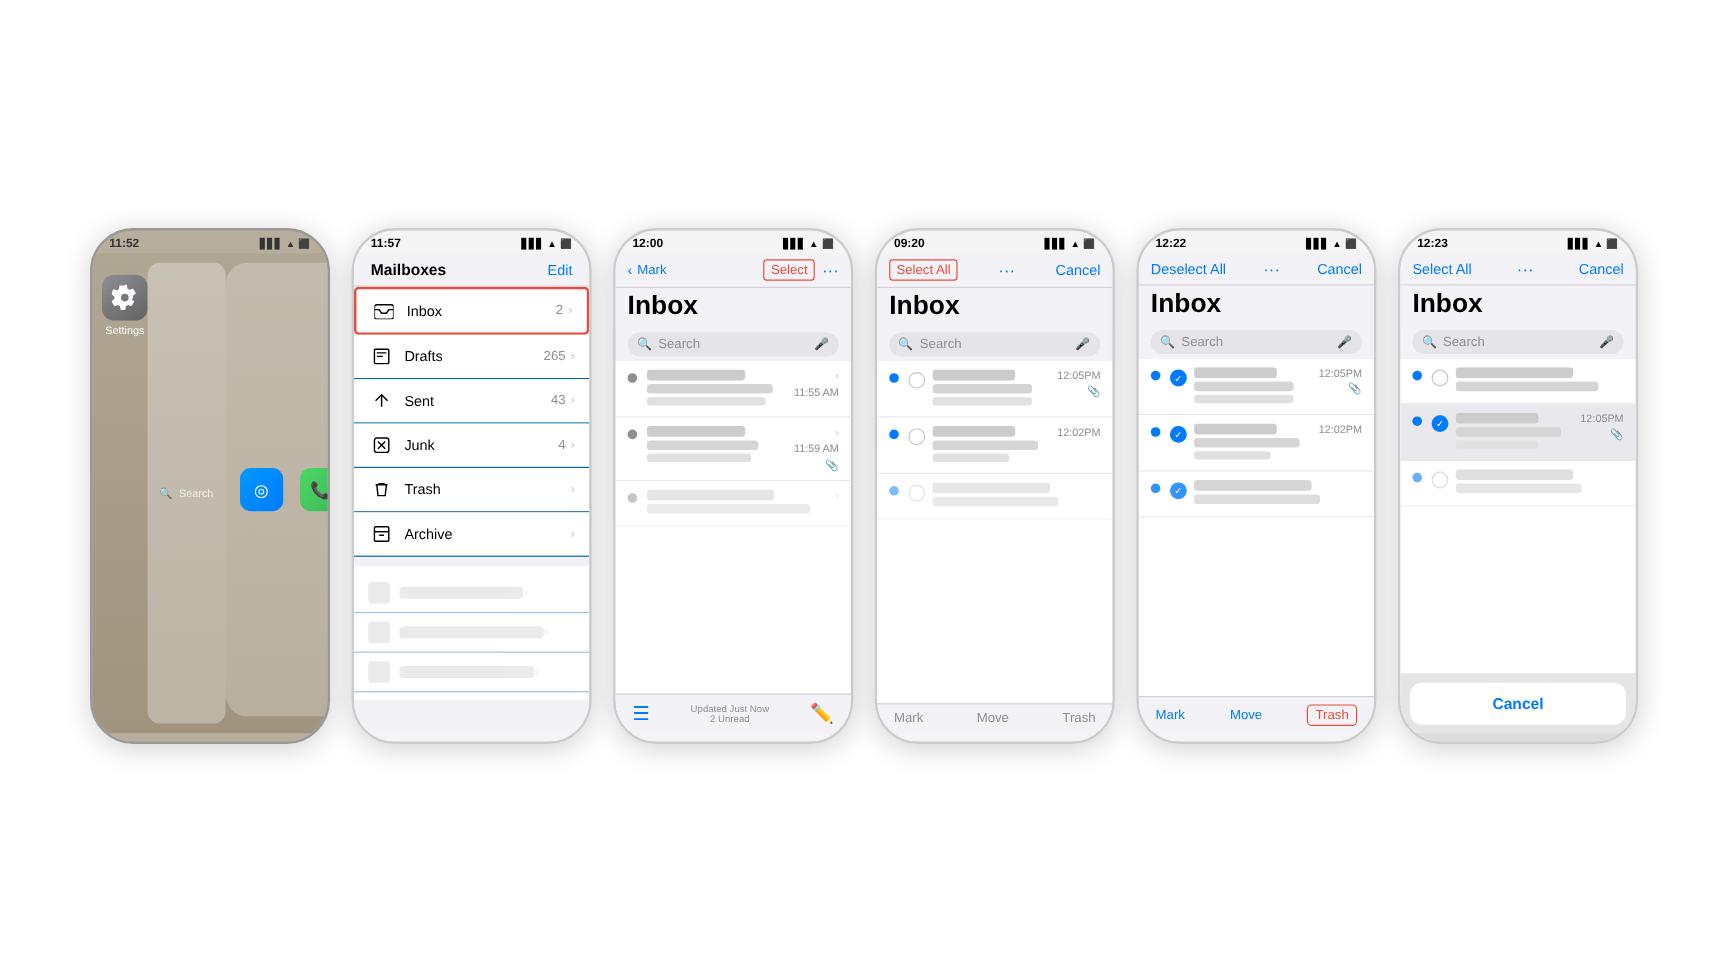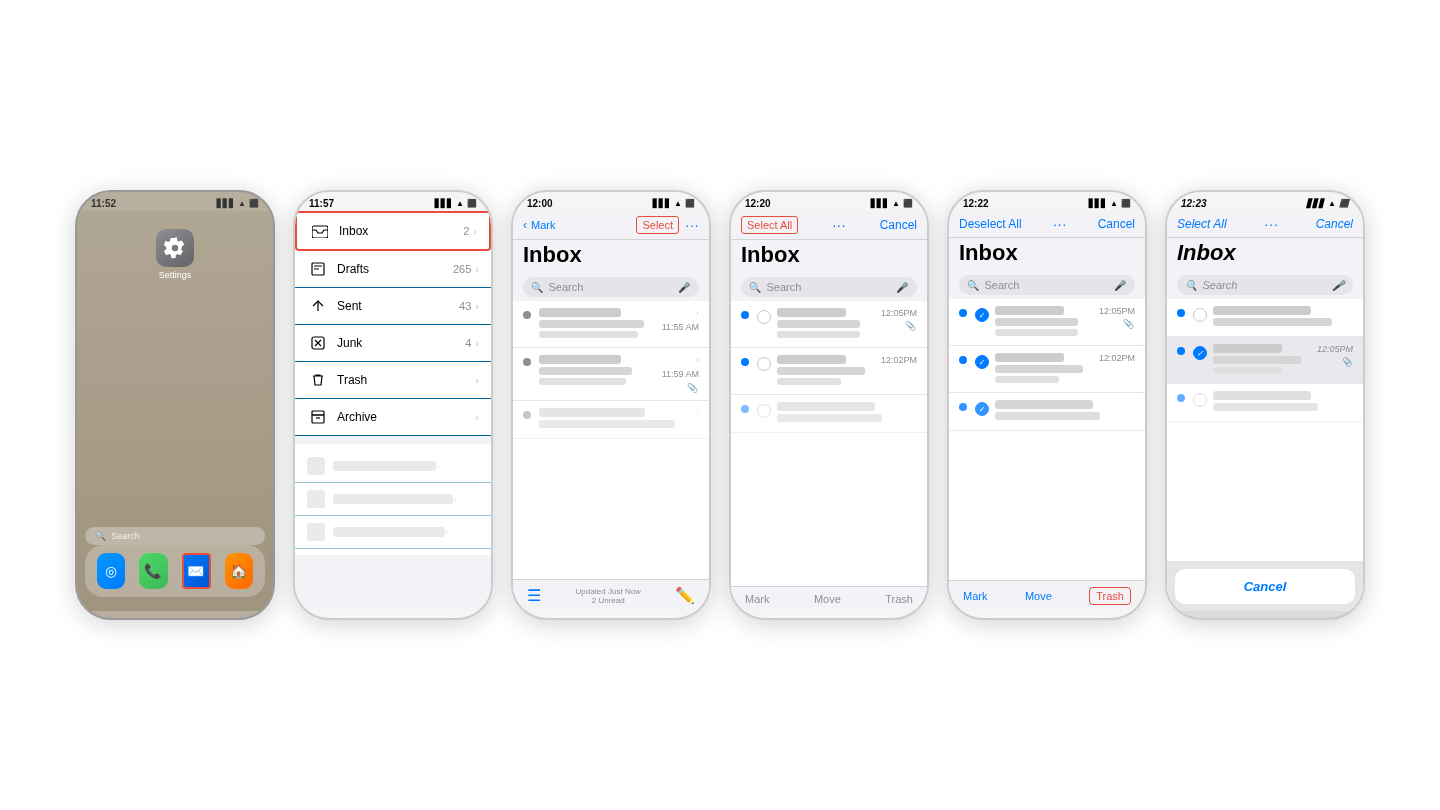--- a/index.html
+++ b/index.html
@@ -62,21 +62,20 @@
     .status-bar .time { font-weight: 700; font-size: 10px; }
     .status-bar .icons { display: flex; gap: 3px; align-items: center; }
 
     
     .home-screen {
       width: 100%;
       height: calc(100% - 26px);
       background: linear-gradient(to bottom, #b0a694, #a0947e);
       padding: 8px;
       display: flex;
-      flex-direction: column;
       justify-content: space-between;
       text-align: right;
     }
     .home-screen .settings-icon-wrap {
       display: flex;
       flex-direction: column;
       align-items: center;
       gap: 3px;
       margin-top: 10px;
     }
@@ -383,20 +382,24 @@
   <div class="phone-frame phone-frame-2">
     <div class="status-bar">
       <span class="time">11:57</span>
       <div class="icons">
         <span style="font-size:8px;">▋▋▋</span>
         <span style="font-size:8px;">▲</span>
         <span style="font-size:8px;color:#4cd964;font-weight:700;">⬛</span>
       </div>
     </div>
     <div class="mailboxes-screen">
+      <div class="nav-bar">
+        <span style="font-size:13px;font-weight:600;">Mailboxes</span>
+        <span class="nav-bar-btn">Edit</span>
+      </div>
       <div class="mail-list">
         <div class="mail-section">
 
           <div class="mail-item inbox-box">
             <div class="mail-item-icon">
               <svg width="16" height="14" viewBox="0 0 16 14" fill="none">
                 <rect x="0" y="2" width="16" height="12" rx="2" stroke="#000" stroke-width="1.2" fill="none"></rect>
                 <path d="M0 6h4l2 3h4l2-3h4" stroke="#000" stroke-width="1.2" fill="none"></path>
               </svg>
             </div>
@@ -563,21 +566,21 @@
           <span class="status-text">Updated Just Now</span>
           <span class="status-text">2 Unread</span>
         </div>
         <span style="font-size:16px;color:#007aff;">✏️</span>
       </div>
     </div>
   </div>
 
   <div class="phone-frame phone-frame-4">
     <div class="status-bar">
-      <span class="time">12:20</span>
+      <span class="time">09:20</span>
       <div class="icons">
         <span style="font-size:8px;">▋▋▋</span>
         <span style="font-size:8px;">▲</span>
         <span style="font-size:8px;color:#4cd964;font-weight:700;">⬛</span>
       </div>
     </div>
     <div class="inbox-screen">
       <div class="inbox-nav">
         <span class="nav-select-boxed red-box" style="color:#e74c3c;border:1.5px solid #e74c3c;padding:2px 5px;border-radius:3px;font-size:11px;">Select All</span>
         <span class="nav-dots">···</span>
@@ -723,21 +726,21 @@
         </div>
       </div>
       <div class="bottom-toolbar">
         <span class="toolbar-btn">Mark</span>
         <span class="toolbar-btn">Move</span>
         <span class="toolbar-btn trash-btn-boxed red-box">Trash</span>
       </div>
     </div>
   </div>
 
-  <div class="phone-frame phone-frame-6" style="position:relative;font-style:italic;">
+  <div class="phone-frame phone-frame-6" style="position:relative;">
     <div class="status-bar">
       <span class="time">12:23</span>
       <div class="icons">
         <span style="font-size:8px;">▋▋▋</span>
         <span style="font-size:8px;">▲</span>
         <span style="font-size:8px;color:#4cd964;font-weight:700;">⬛</span>
       </div>
     </div>
     <div class="inbox-screen">
       <div class="inbox-nav">

